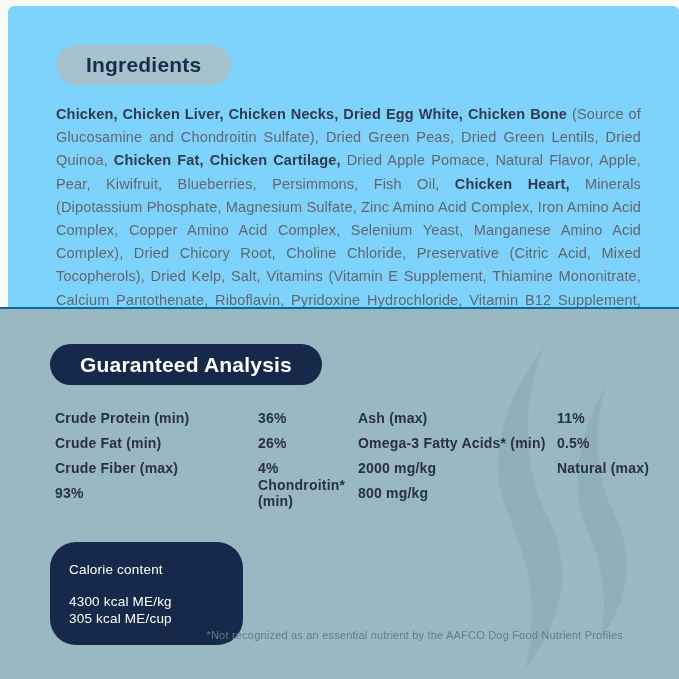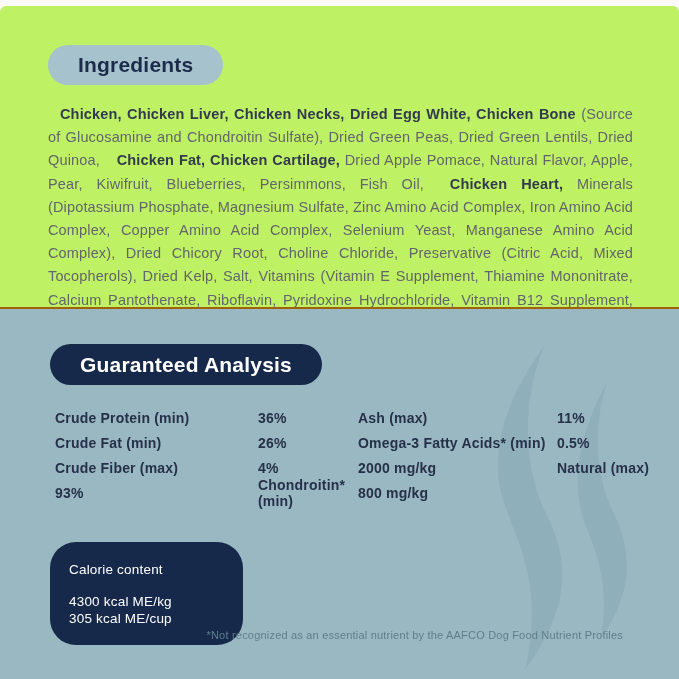--- a/index.html
+++ b/index.html
@@ -8,23 +8,23 @@
     background: #fbfaf8;
     font-family: "Liberation Sans", sans-serif;
     overflow: hidden;
     position: relative;
   }
   .canvas { position: absolute; inset: 0; }
 
   
   .section-top {
     position: absolute;
-    left: 0; top: 6px; right: 0;
+    left: 8px; top: 6px; right: 0;
     height: 337px;
-    background: #bef264;
+    background: #7dd3fc;
     border-radius: 6px 6px 0 0;
   }
   .pill {
     display: inline-flex;
     align-items: center;
     justify-content: center;
     border-radius: 22px;
     font-weight: 700;
     letter-spacing: 0.2px;
   }
@@ -41,28 +41,28 @@
     position: absolute;
     left: 48px; top: 97px;
     width: 585px;
     margin: 0;
     font-size: 14.5px;
     line-height: 23.2px;
     letter-spacing: 0.15px;
     text-align: justify;
     color: #64656c;
   }
-  .ingredients-text b { color: #333a4e; font-weight: 700; margin-left: 12px; }
+  .ingredients-text b { color: #333a4e; font-weight: 700; }
 
   
   .section-blue {
     position: absolute;
     left: 0; top: 307px; right: 0; bottom: 0;
     background: #99b8c2;
-    border-top: 2px solid #a16207;
+    border-top: 2px solid #0369a1;
   }
   .watermark {
     position: absolute;
     right: 28px; top: 36px;
     width: 195px; height: 325px;
     opacity: 0.38;
     pointer-events: none;
   }
   .pill-dark {
     position: absolute;

